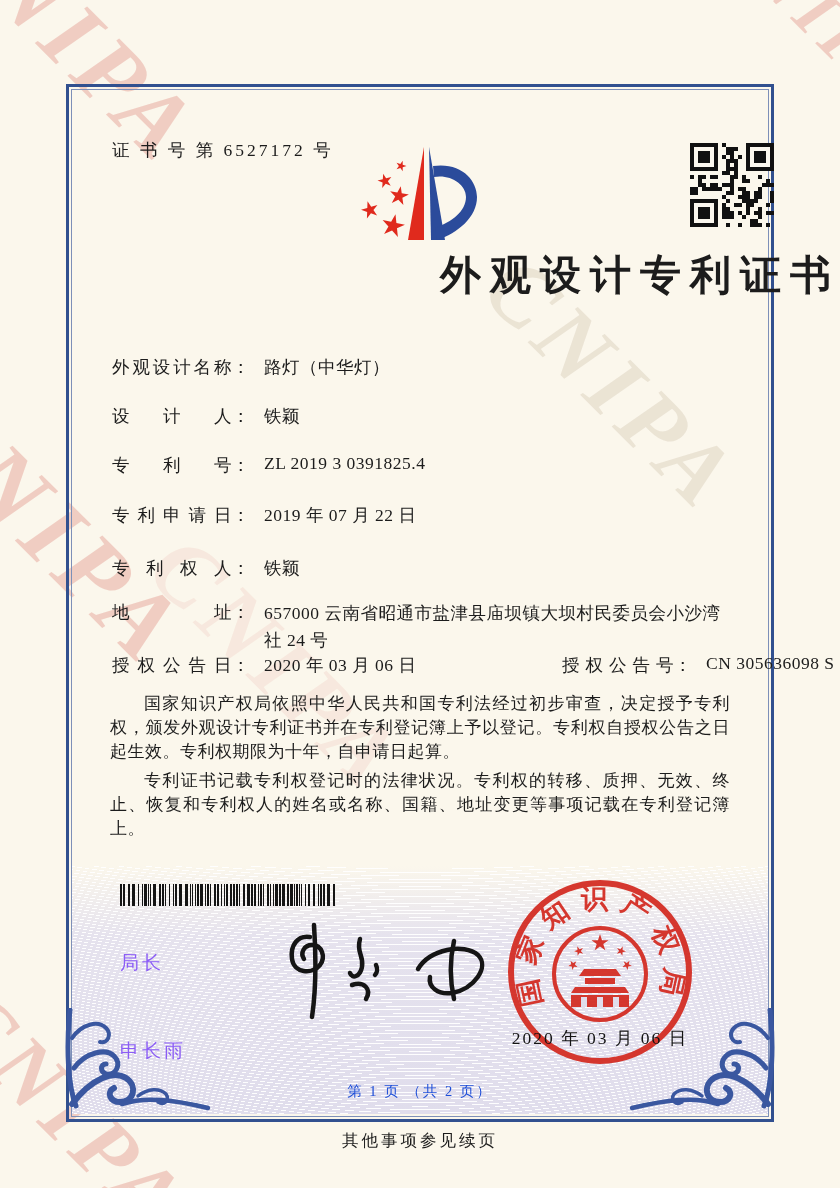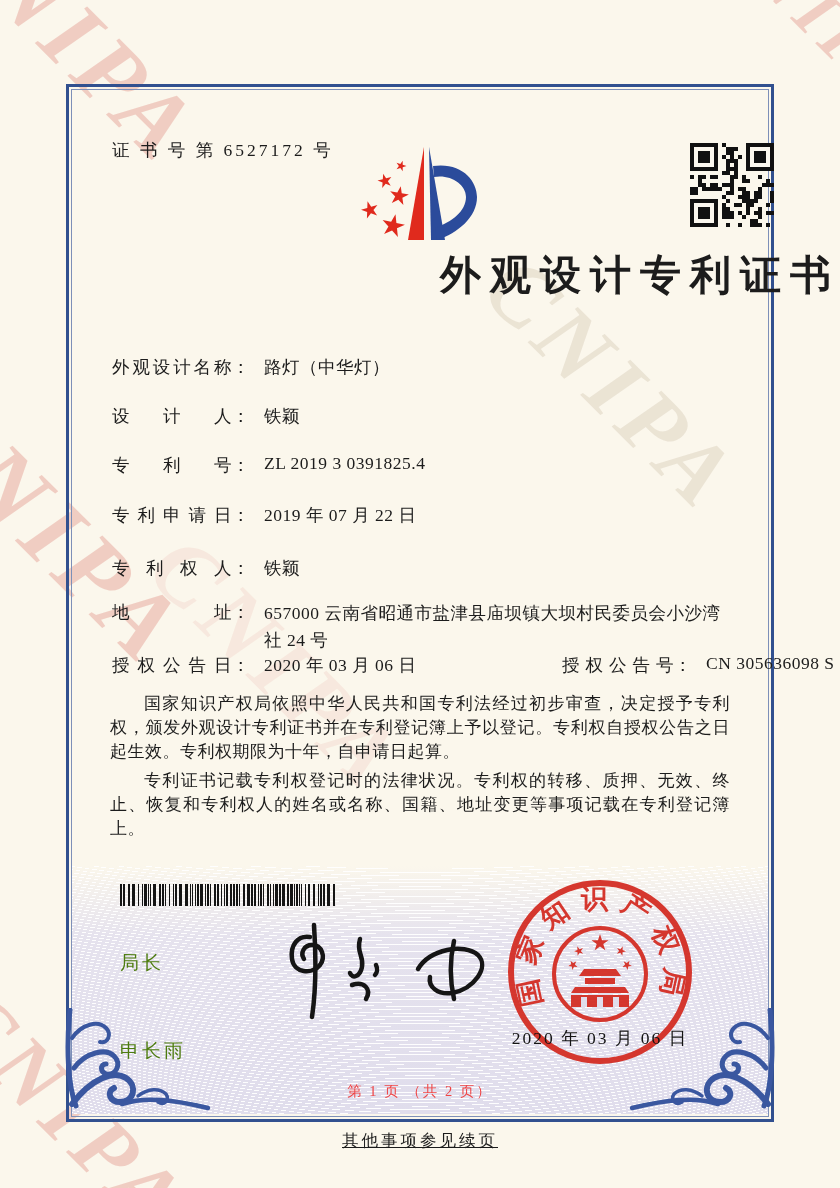--- a/index.html
+++ b/index.html
@@ -47,34 +47,34 @@
   .addr{width:472px; white-space:normal; line-height:1.55; letter-spacing:.5px;}
   .grant2{position:absolute; left:432px; top:0; white-space:nowrap;}
   .grant2 .flabel{width:112px;margin-left:18px;}
   
   .paras{position:absolute; left:110px; top:692px; width:620px;
          font-size:17px; line-height:24px; text-align:justify;}
   .paras p{margin:0 0 5px 0; text-indent:2em; letter-spacing:.5px;}
   
   .barcode{position:absolute; left:120px; top:884px;}
   .signer{position:absolute; left:120px; font-size:19px; letter-spacing:3px;
-          font-family:"Liberation Sans","DejaVu Sans",sans-serif; color:#4d7c0f;}
+          font-family:"Liberation Sans","DejaVu Sans",sans-serif; color:#8b5cf6;}
   .signer-title{top:950px;} .signer-name{top:990px;margin-top:48px;}
   .sig{position:absolute; left:268px; top:915px;}
   .seal{position:absolute; left:505px; top:877px;}
   .seal-date{position:absolute; left:508px; top:1026px; width:184px; text-align:center;
              font-size:17.5px; letter-spacing:2px; color:#141414; z-index:5;}
   .flourish{position:absolute; z-index:4;}
   .fl-left{left:62px; top:1008px;}
   .fl-right{left:628px; top:1008px; transform:scaleX(-1);}
   
   .page-info{position:absolute; left:0; top:1082px; width:840px; text-align:center;
-             font-size:14.5px; letter-spacing:2px; color:#ef4444;}
+             font-size:14.5px; letter-spacing:2px; color:#1d4ed8;}
   .cont-note{position:absolute; left:0; top:1130px; width:840px; text-align:center;
-             font-size:16.5px; letter-spacing:3px; color:#1b1b1b;text-decoration:underline;}
+             font-size:16.5px; letter-spacing:3px; color:#1b1b1b;}
 </style>
 </head>
 <body>
 
 <div class="page">
 
   <div class="wm wm-pink wm-tl">CNIPA</div>
   <div class="wm wm-pink wm-tr">CNIPA</div>
   <div class="wm wm-pink wm-lm">CNIPA</div>
   <div class="wm wm-pink wm-bl">CNIPA</div>

